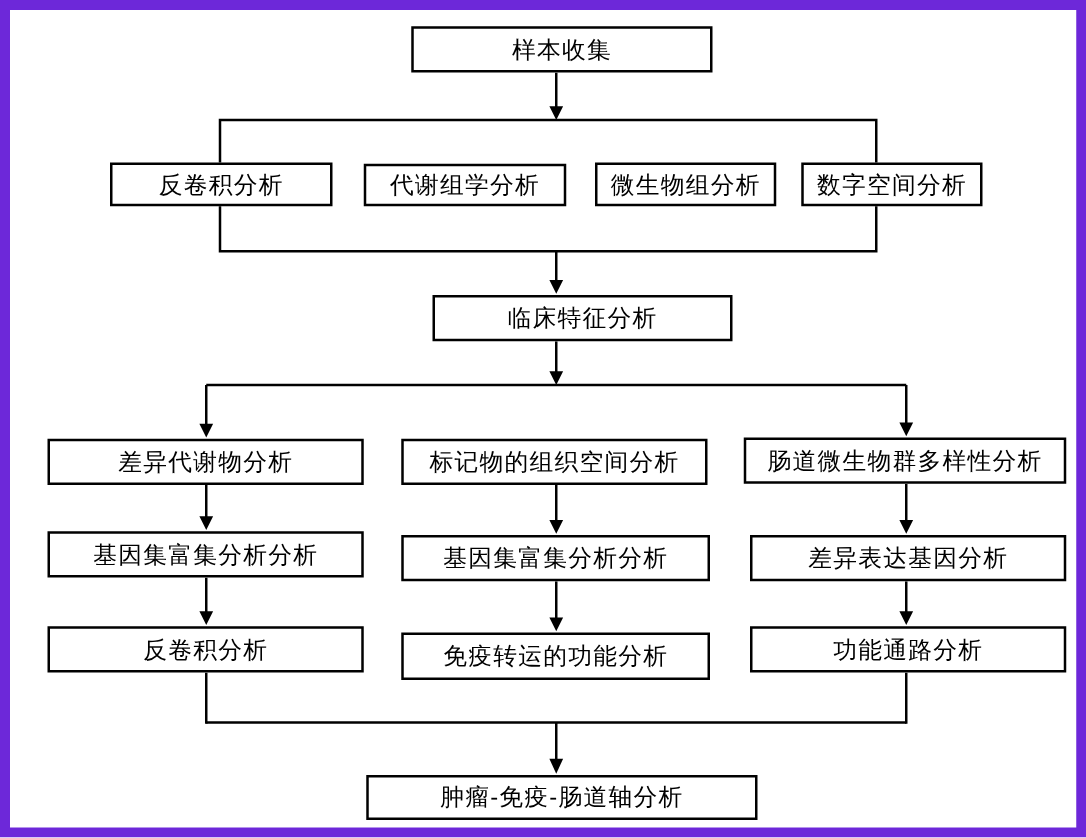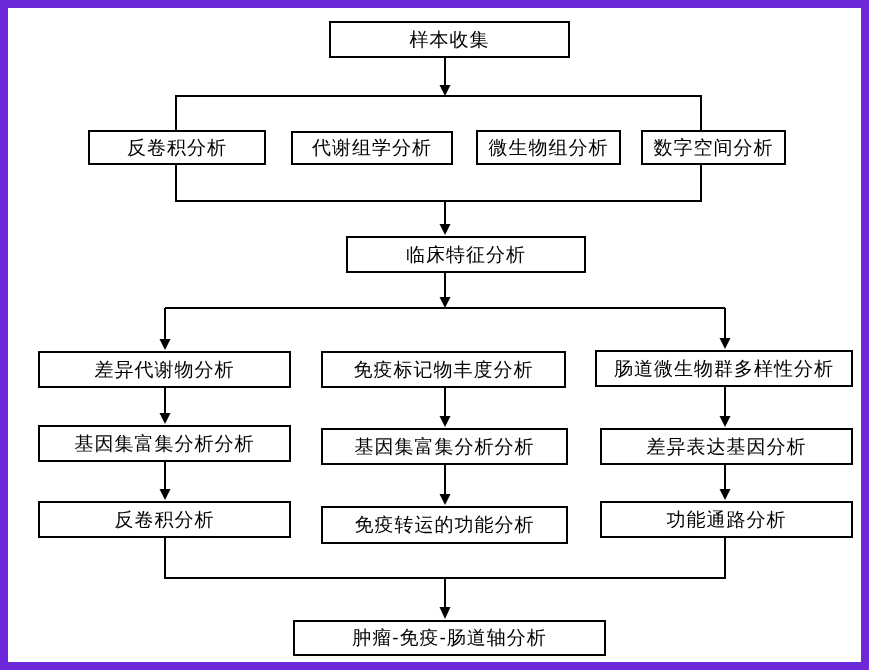--- a/index.html
+++ b/index.html
@@ -121,21 +121,21 @@
   <div class="node" id="n-metabolomics">代谢组学分析</div>
   <div class="node" id="n-microbiome">微生物组分析</div>
   <div class="node" id="n-digital-spatial">数字空间分析</div>
 
   <div class="node" id="n-clinical">临床特征分析</div>
 
   <div class="node" id="n-deg">差异代谢物分析</div>
   <div class="node" id="n-gsea">基因集富集分析分析</div>
   <div class="node" id="n-deconvolution">反卷积分析</div>
 
-  <div class="node" id="n-marker-spatial">免疫标记物丰度分析</div>
+  <div class="node" id="n-marker-spatial">标记物的组织空间分析</div>
   <div class="node" id="n-immune-abundance">基因集富集分析分析</div>
   <div class="node" id="n-immune-transport">免疫转运的功能分析</div>
 
   <div class="node" id="n-gut-diversity">肠道微生物群多样性分析</div>
   <div class="node" id="n-diff-metabolite">差异表达基因分析</div>
   <div class="node" id="n-pathway">功能通路分析</div>
 
   <div class="node" id="n-axis">肿瘤-免疫-肠道轴分析</div>
 
 </div>

